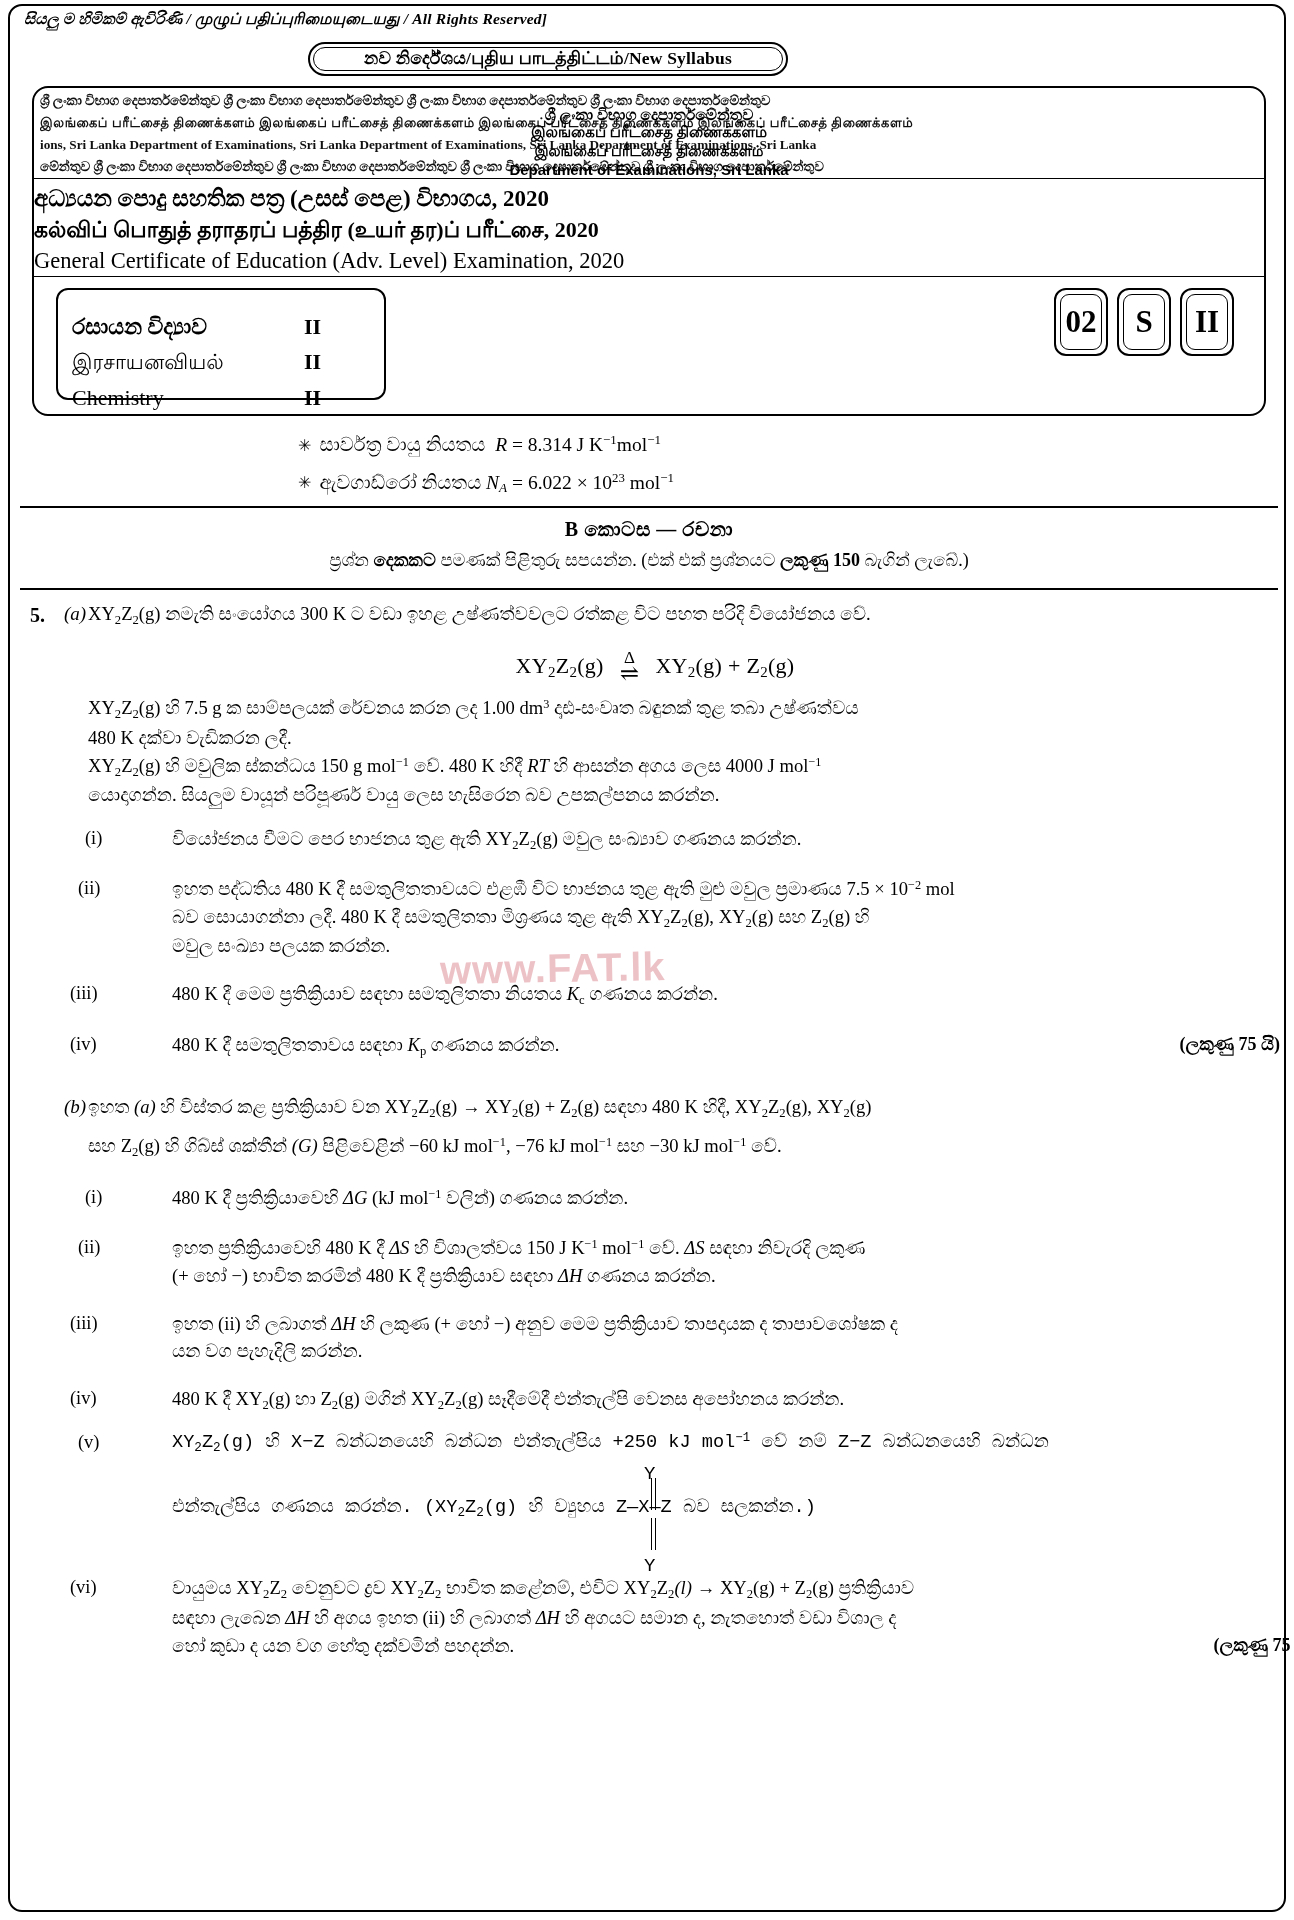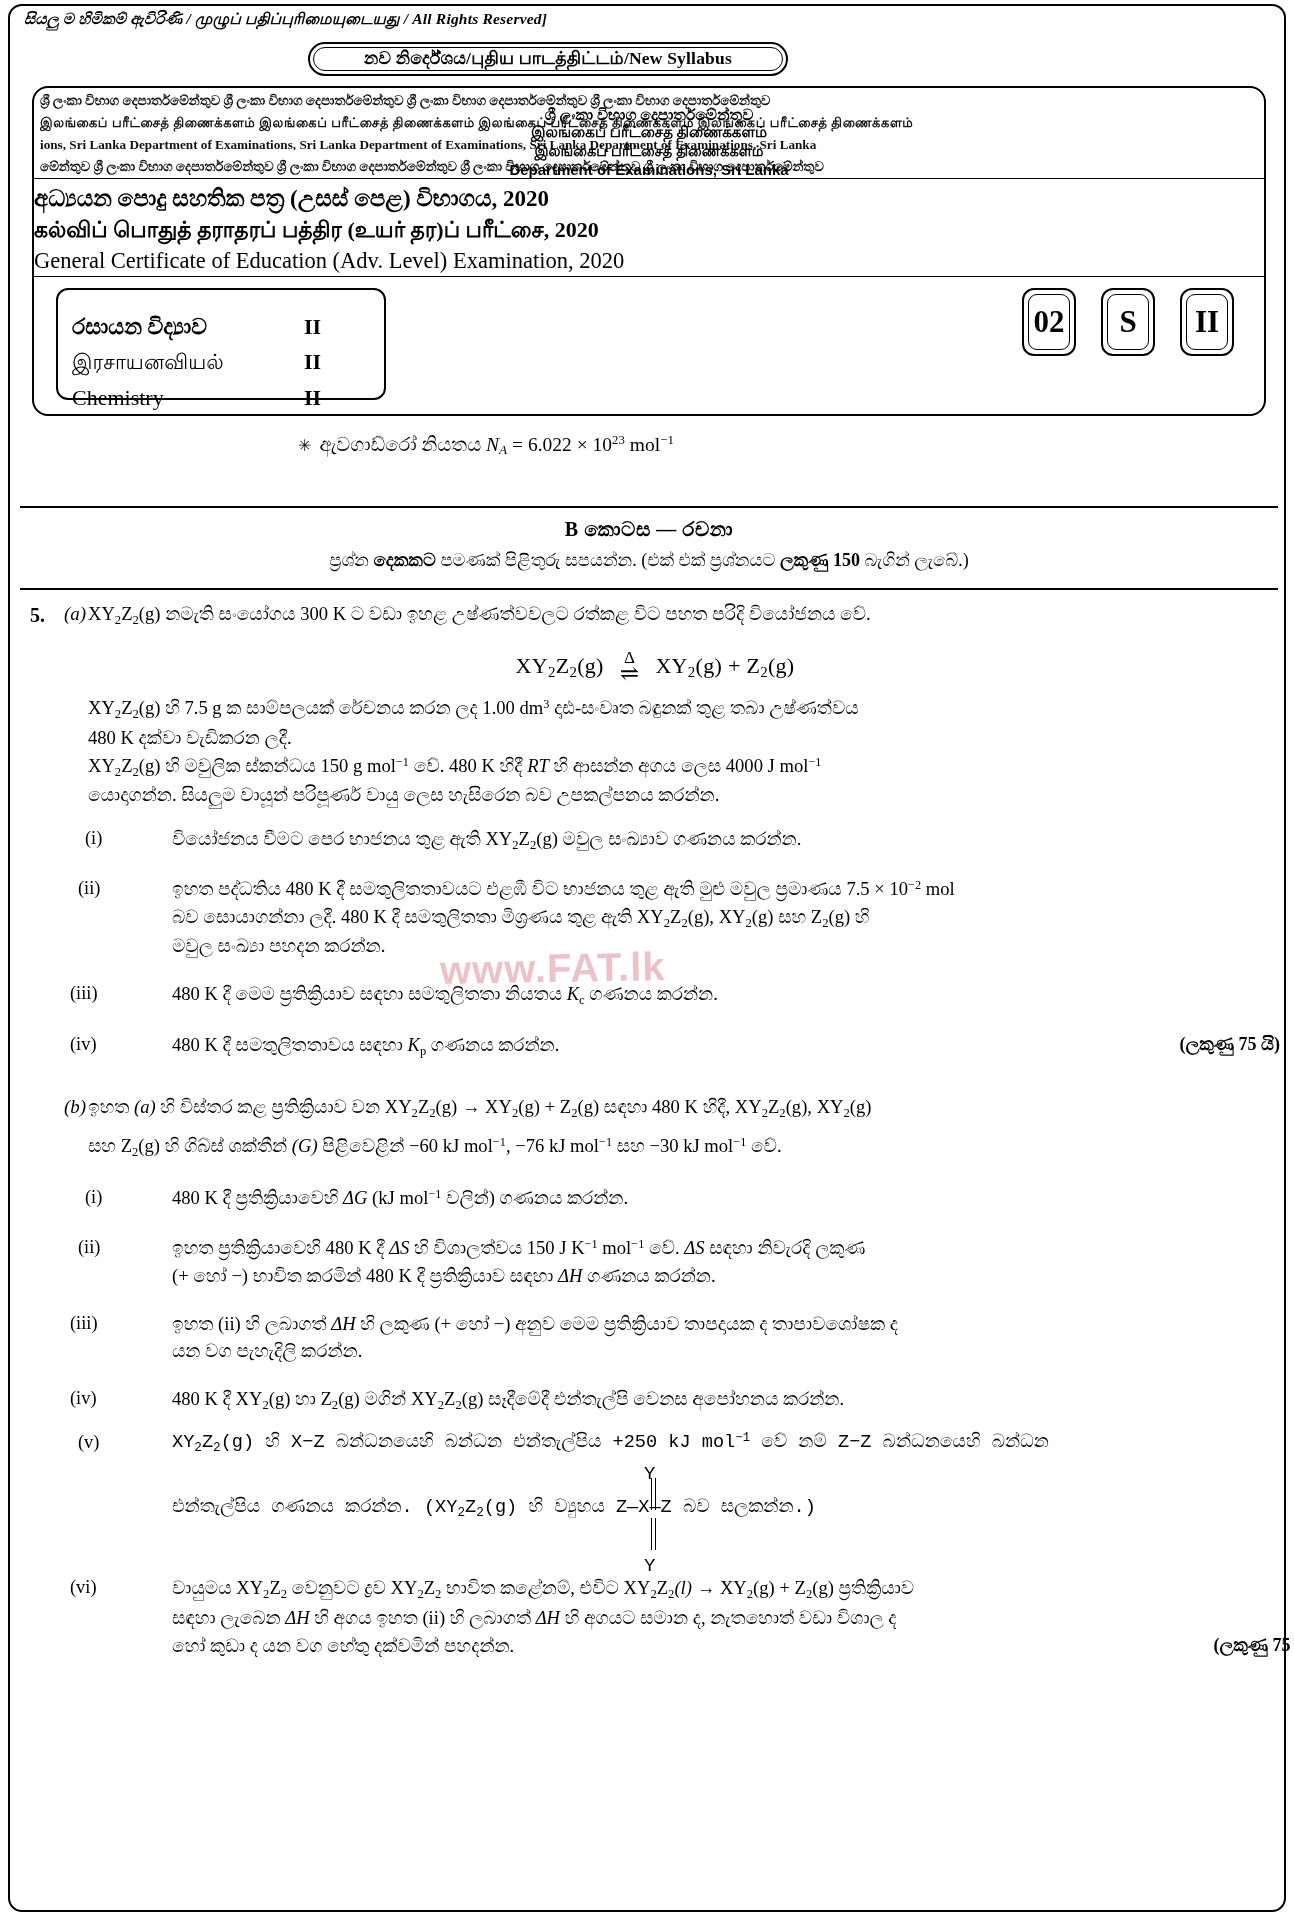--- a/index.html
+++ b/index.html
@@ -158,21 +158,20 @@
     position: absolute;
     right: 30px; top: 200px;
     display: flex; gap: 9px;
   }
   .code-box {
     width: 54px; height: 68px;
     border: 2.4px solid #000;
     border-radius: 12px;
     display: flex; align-items: center; justify-content: center;
     position: relative;
-    margin-left: 16px;
   }
   .code-box::before {
     content: "";
     position: absolute;
     left: 4px; top: 4px; right: 4px; bottom: 4px;
     border: 1.6px solid #000;
     border-radius: 9px;
   }
   .code-box span {
     position: relative; z-index: 2;
@@ -375,20 +374,23 @@
         <span>S</span>
       </div>
       <div class="code-box">
         <span>II</span>
       </div>
     </div>
   </div>
 
   <div class="constants">
     <div class="row">
+      <span class="star">✳</span><span>සාර්වත්‍ර වායු නියතය</span>&nbsp;&nbsp;<span class="ital">R</span>&nbsp;<span>= 8.314 J K</span><sup>−1</sup><span>mol</span><sup>−1</sup>
+    </div>
+    <div class="row">
       <span class="star">✳</span><span>ඇවගාඩ්රෝ නියතය</span>&nbsp;<span class="ital">N</span><sub class="ital">A</sub>&nbsp;<span>= 6.022 × 10</span><sup>23</sup>&nbsp;<span>mol</span><sup>−1</sup>
     </div>
   </div>
 
   <div class="rule-1"></div>
 
   <div class="partb">
     <div class="partb-title">B කොටස — රචනා</div>
     <div class="partb-sub">
       <span>ප්‍රශ්න </span><b>දෙකකට</b><span> පමණක් පිළිතුරු සපයන්න. (එක් එක් ප්‍රශ්නයට </span><b>ලකුණු 150</b><span> බැගින් ලැබේ.)</span>
@@ -436,21 +438,21 @@
 
     <div class="qline sub" style="margin-top:20px;">
       <span class="q-rom" style="left:48px;">(ii)</span>
       <div style="padding-left:34px;">
         <div>
           <span>ඉහත පද්ධතිය 480 K දී සමතුලිතතාවයට එළඹී විට භාජනය තුළ ඇති මුළු මවුල ප්‍රමාණය 7.5 × 10</span><sup>−2</sup><span> mol</span>
         </div>
         <div>
           <span>බව සොයාගන්නා ලදී.  480 K දී සමතුලිතතා මිශ්‍රණය තුළ ඇති </span><span>XY<sub>2</sub>Z<sub>2</sub>(g),</span><span> XY<sub>2</sub>(g)</span><span> සහ </span><span>Z<sub>2</sub>(g)</span><span> හි</span>
         </div>
-        <div>මවුල සංඛ්‍යා පහදන කරන්න.</div>
+        <div>මවුල සංඛ්‍යා පලයක කරන්න.</div>
       </div>
     </div>
 
     <div class="qline sub" style="margin-top:20px;">
       <span class="q-rom" style="left:40px;">(iii)</span>
       <div style="padding-left:34px;">
         <span>480 K දී මෙම ප්‍රතික්‍රියාව සඳහා සමතුලිතතා නියතය </span><span class="ital">K</span><sub>c</sub><span> ගණනය කරන්න.</span>
       </div>
     </div>
 

